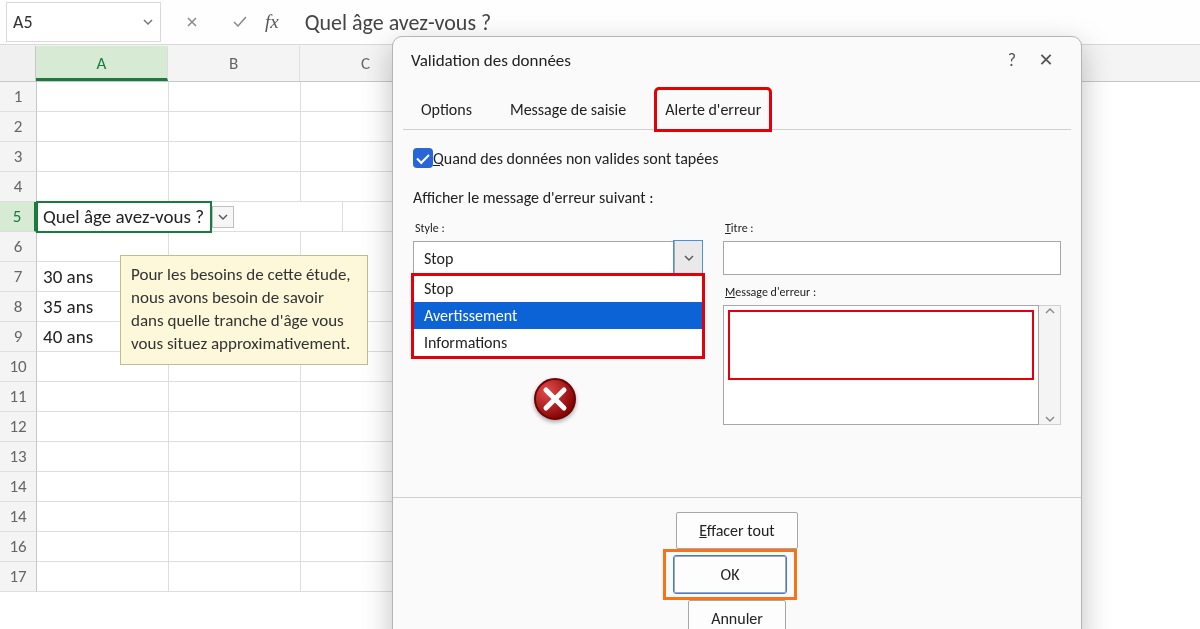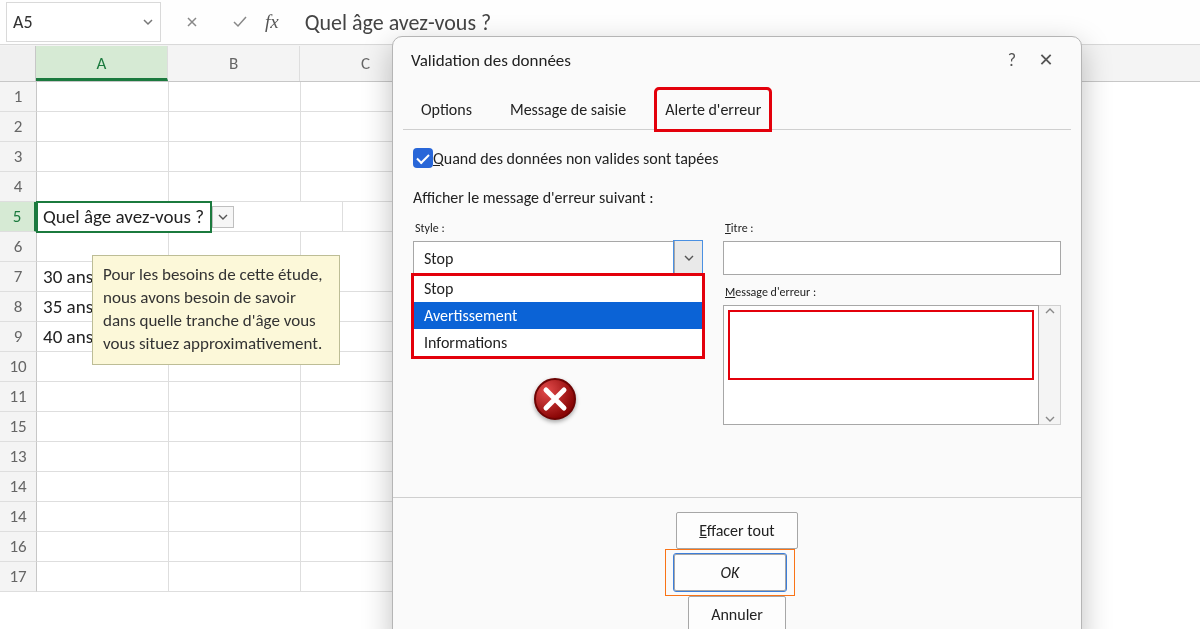--- a/index.html
+++ b/index.html
@@ -21,21 +21,21 @@
   .colhead { flex:0 0 132px; border-right:1px solid #dedede; text-align:center; font-size:17px; color:#666; line-height:36px; }
   .colhead.sel { background:#d6ead4; border-bottom:3px solid #1b7a3e; color:#1b7a3e; }
   .rows { position:relative; }
   .row { display:flex; height:30px; }
   .rowhead { width:37px; border-right:1px solid #c7c7c7; border-bottom:1px solid #dedede; text-align:center; font-size:17px; color:#666; line-height:30px; background:#f4f4f4; }
   .rowhead.sel { background:#d6ead4; border-right:3px solid #1b7a3e; color:#1b7a3e; }
   .cell { flex:0 0 132px; border-right:1px solid #dedede; border-bottom:1px solid #dedede; padding:0 6px; font-size:19px; color:#222; line-height:30px; white-space:nowrap; overflow:visible; }
   .cell.active { outline:2px solid #1b7a3e; outline-offset:-1px; position:relative; }
   .dropdown-handle { position:absolute; right:-24px; top:4px; width:22px; height:22px; border:1px solid #bfbfbf; background:#f6f6f6; display:flex; align-items:center; justify-content:center; }
 
-  .tooltip-note { position:absolute; top:255px; left:92px; width:248px; background:#fcf8d9; border:1px solid #bdbd96; padding:8px 10px; font-size:17px; line-height:1.35; color:#333; }
+  .tooltip-note { position:absolute; top:255px; left:120px; width:248px; background:#fcf8d9; border:1px solid #bdbd96; padding:8px 10px; font-size:17px; line-height:1.35; color:#333; }
 
   
   .dialog { position:absolute; top:36px; left:392px; width:690px; background:#fafafa; border:1px solid #b5b5b5; border-radius:10px; box-shadow:0 10px 30px rgba(0,0,0,.25);}
   .dlg-title { display:flex; align-items:center; padding:12px 18px 8px 18px; }
   .dlg-title-text { font-size:17px; flex:1; color:#222; }
   .dlg-help, .dlg-close { width:34px; text-align:center; font-size:18px; color:#555; }
   .dlg-body { padding:0 10px 0 10px; }
   .tabs { display:flex; gap:22px; padding:10px 10px 0 10px; border-bottom:1px solid #cfcfcf; align-items:flex-end; }
   .tab { font-size:16px; padding:10px 8px; color:#222; }
   .tab.active { border:1px solid #cfcfcf; border-bottom:1px solid #fafafa; border-radius:3px 3px 0 0; margin-bottom:-1px; }
@@ -63,21 +63,21 @@
   .msg-area { flex:1; height:120px; border:1px solid #a7a7a7; background:#fff; }
   .msg-area .inner-red { border:2px solid #e3000b; margin:4px; height:70px; }
   .scroll { width:22px; border:1px solid #d0d0d0; border-left:none; background:#f4f4f4; display:flex; flex-direction:column; justify-content:space-between; align-items:center; }
   .stop-icon { margin:18px 0 0 118px; }
   .stop-icon svg { filter: drop-shadow(0 2px 2px rgba(0,0,0,.35)); }
 
   .dlg-foot { border-top:1px solid #cfcfcf; margin-top:70px; padding:14px 14px; display:flex; align-items:center;flex-direction:column; }
   .btn { border:1px solid #a7a7a7; background:#fdfdfd; padding:8px 22px; font-size:16px; color:#222; border-radius:2px; }
   .btn.primary { outline:1px solid #3c7dd9; }
   .spacer { flex:1; }
-  .ok-wrap { padding:4px 8px; border:1px solid #f97316; margin-right:14px;font-style:italic; }
+  .ok-wrap { padding:4px 8px; border:3px solid #f97316; margin-right:14px; }
   .underline-first::first-letter { text-decoration:underline; }
 </style>
 </head>
 <body>
 
 <div class="namebar">
   <div class="namebox-wrap">
     <span class="namebox">A5</span>
     <svg class="caret" viewBox="0 0 12 12">
         <path d="M2 4l4 4 4-4" stroke="#777" stroke-width="1.5" fill="none"></path>
@@ -171,21 +171,21 @@
         <div class="cell"></div>
         <div class="cell"></div>
       </div>
     <div class="row">
         <div class="rowhead">11</div>
         <div class="cell"></div>
         <div class="cell"></div>
         <div class="cell"></div>
       </div>
     <div class="row">
-        <div class="rowhead">15</div>
+        <div class="rowhead">12</div>
         <div class="cell"></div>
         <div class="cell"></div>
         <div class="cell"></div>
       </div>
     <div class="row">
         <div class="rowhead">13</div>
         <div class="cell"></div>
         <div class="cell"></div>
         <div class="cell"></div>
       </div>

